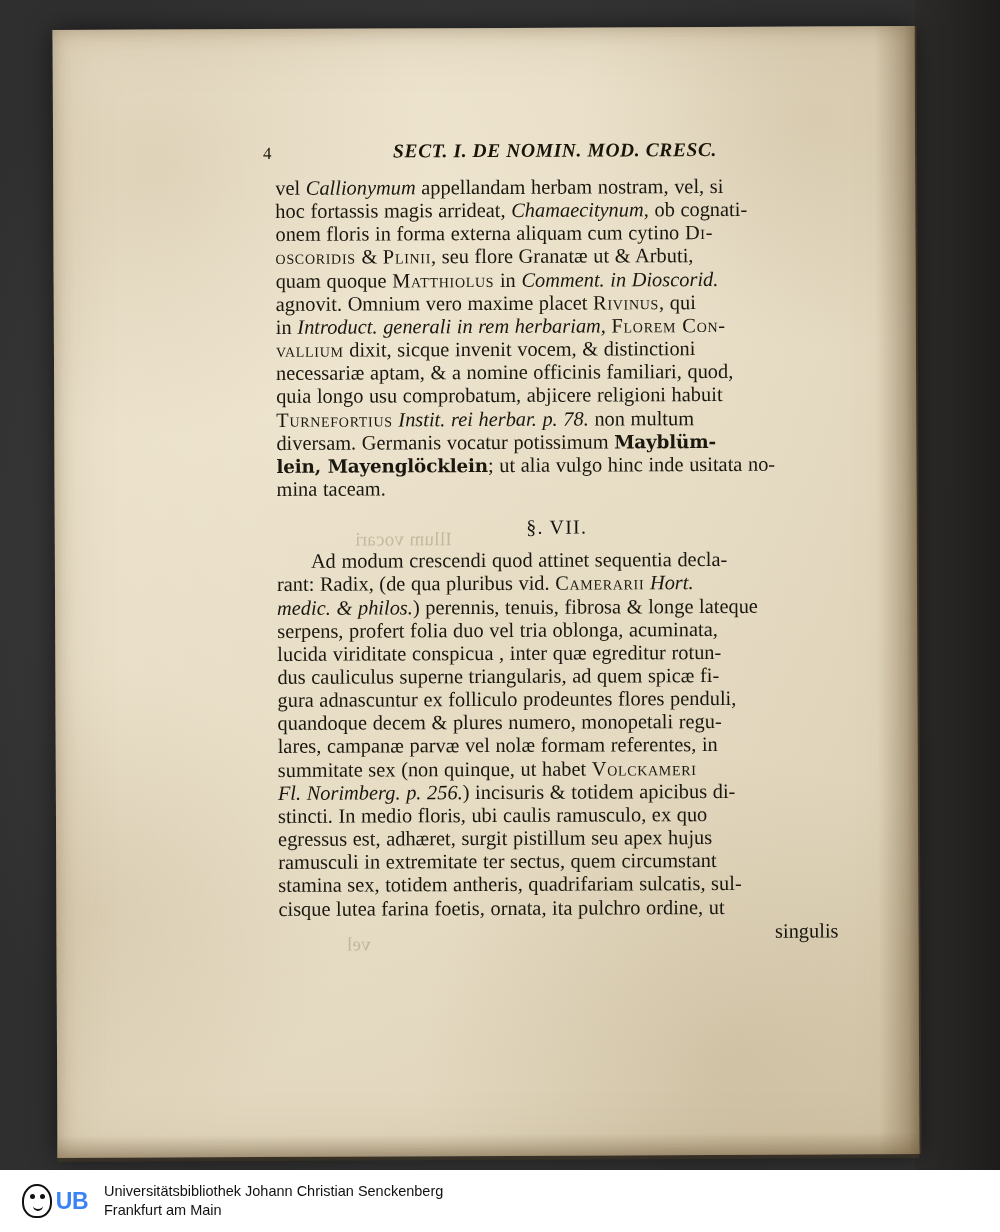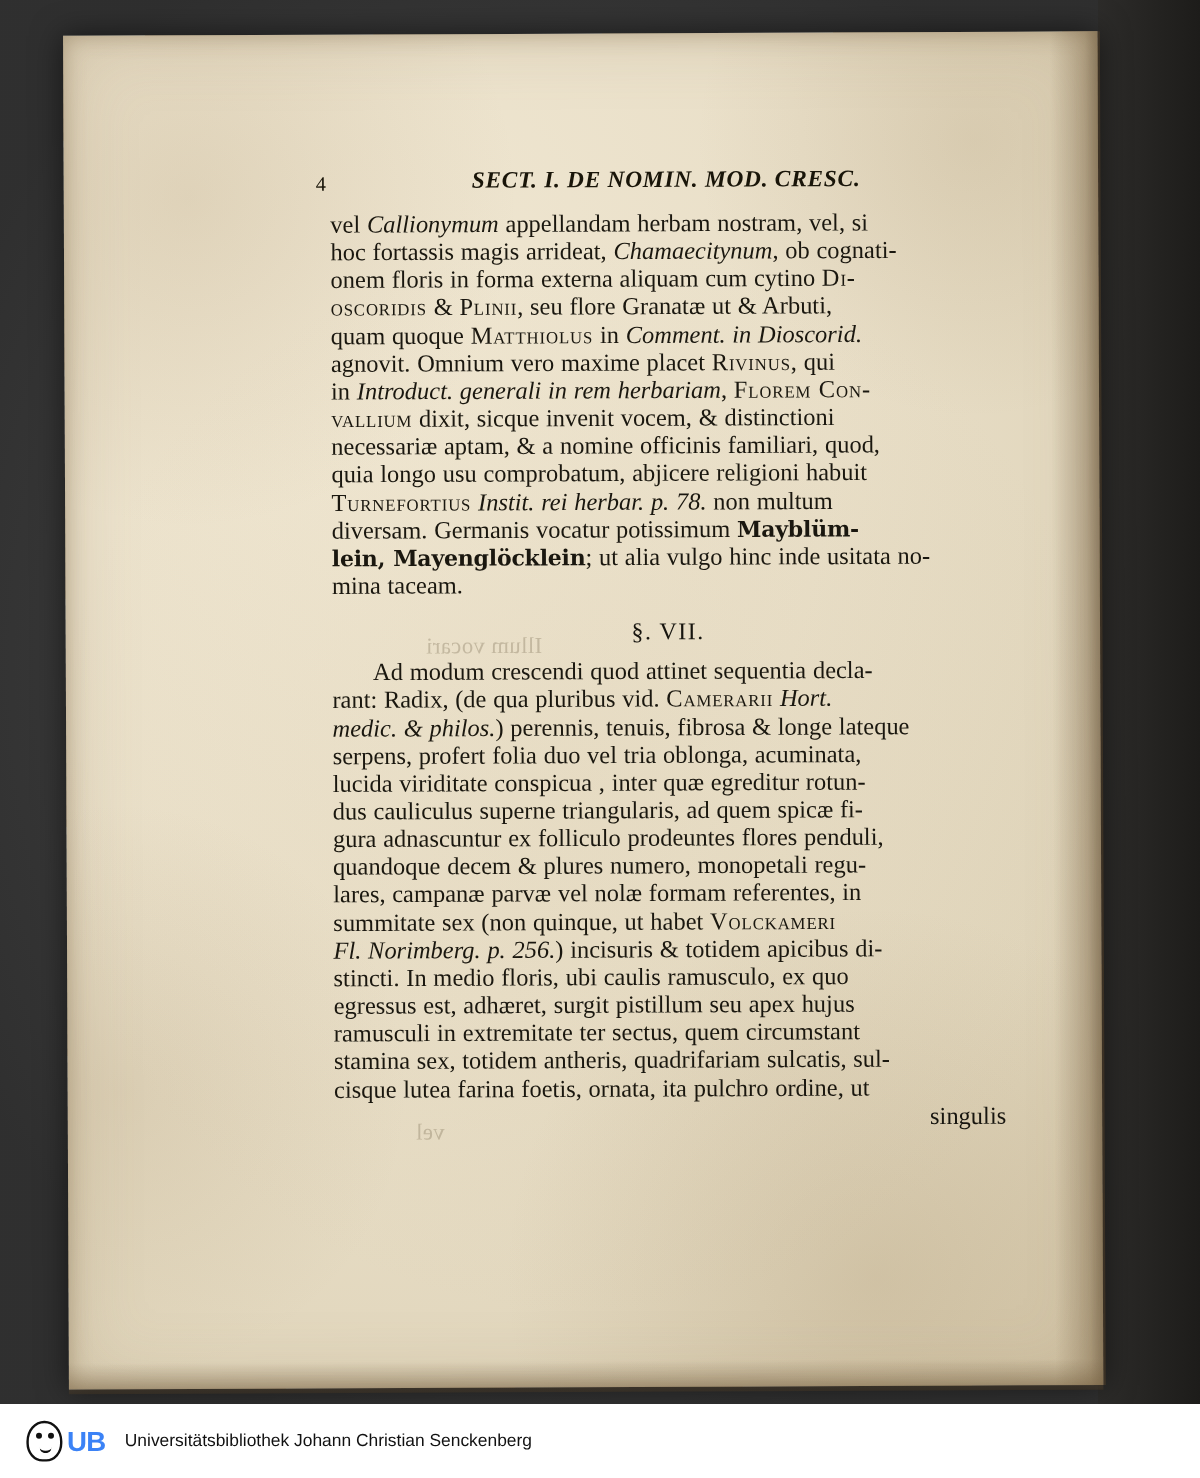--- a/index.html
+++ b/index.html
@@ -257,14 +257,15 @@
   </div>
 </div>
 
 <div id="footer-bar">
   <div id="ub-logo">
     <div class="face"></div>
     <div class="ubtext">UB</div>
   </div>
   <div id="footer-text">
     <div class="l1">Universitätsbibliothek Johann Christian Senckenberg</div>
+    <div class="l2">Frankfurt am Main</div>
   </div>
 </div>
 
 </body></html>

